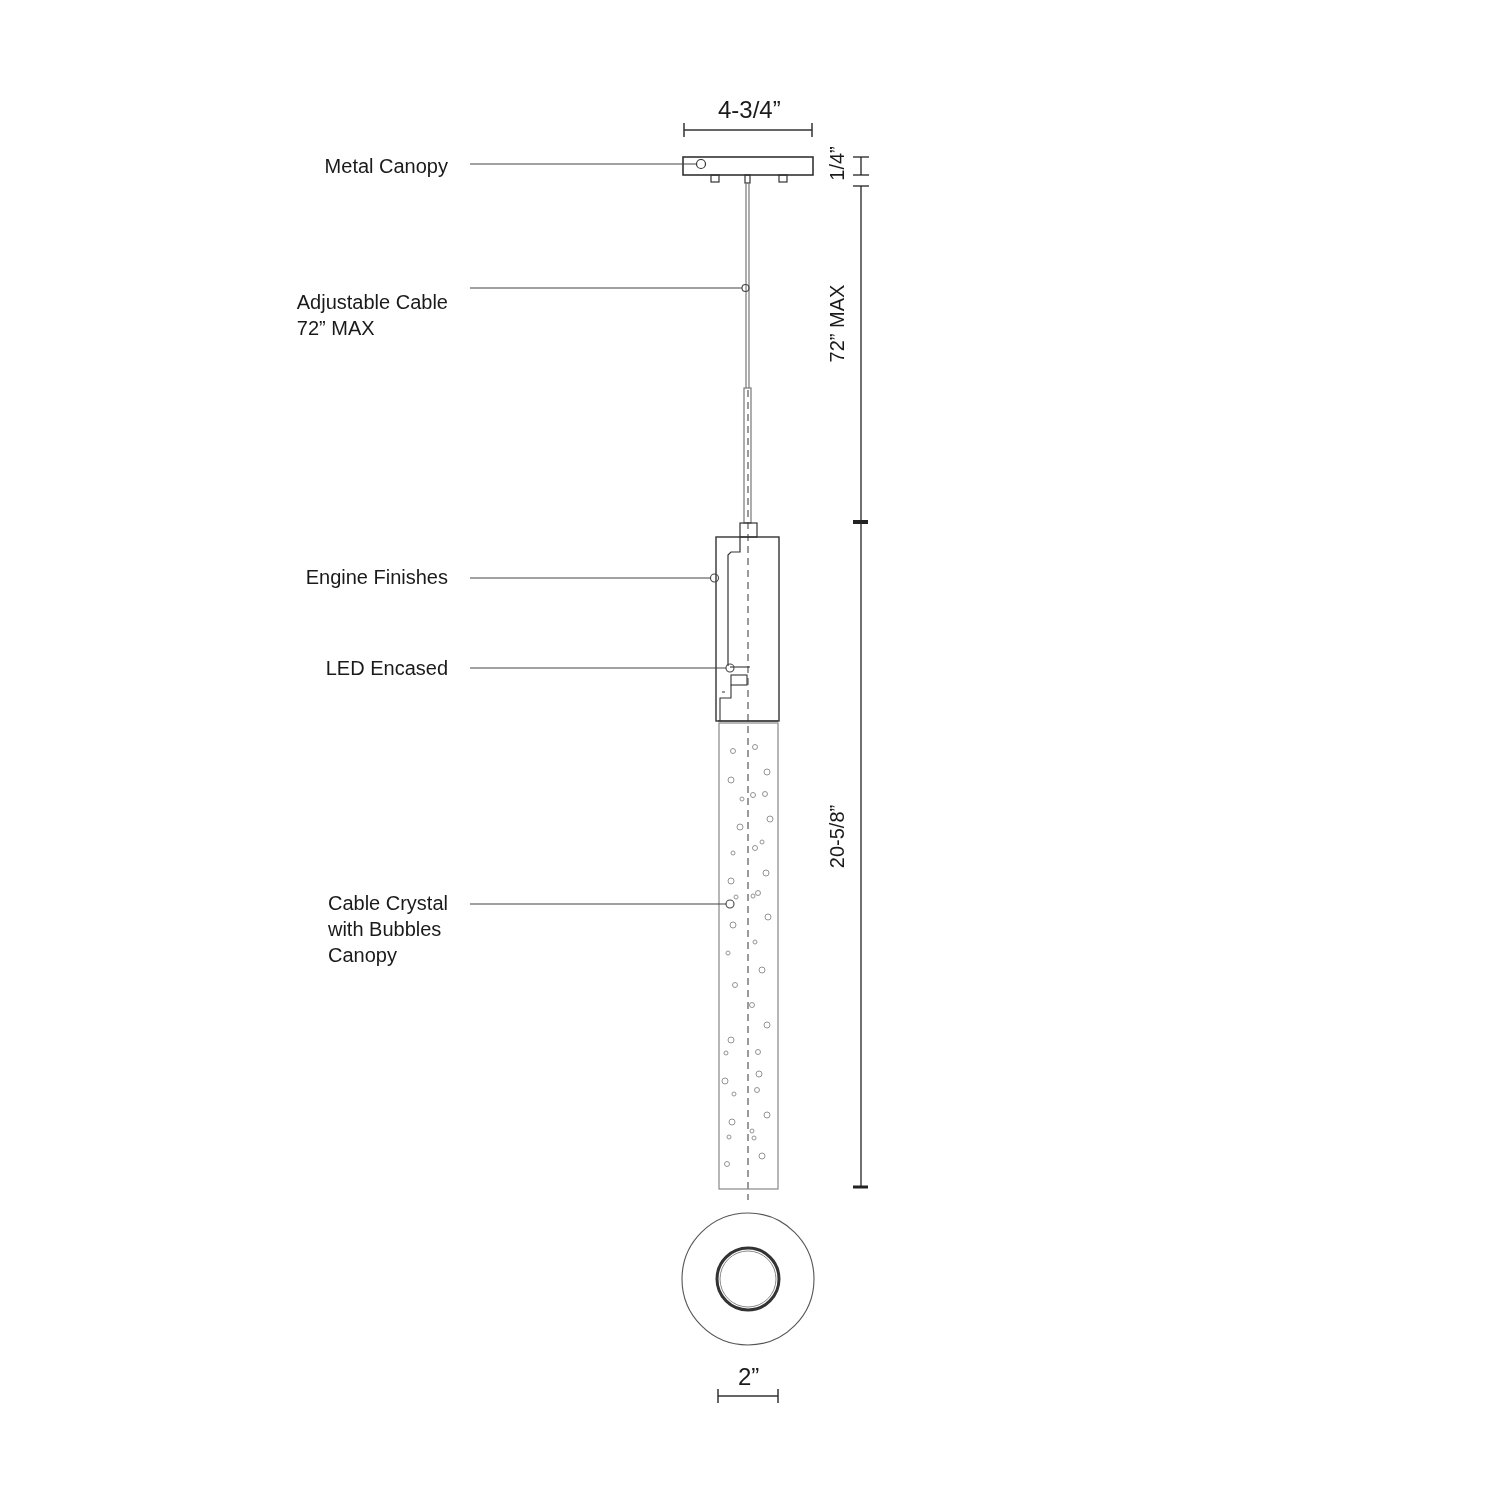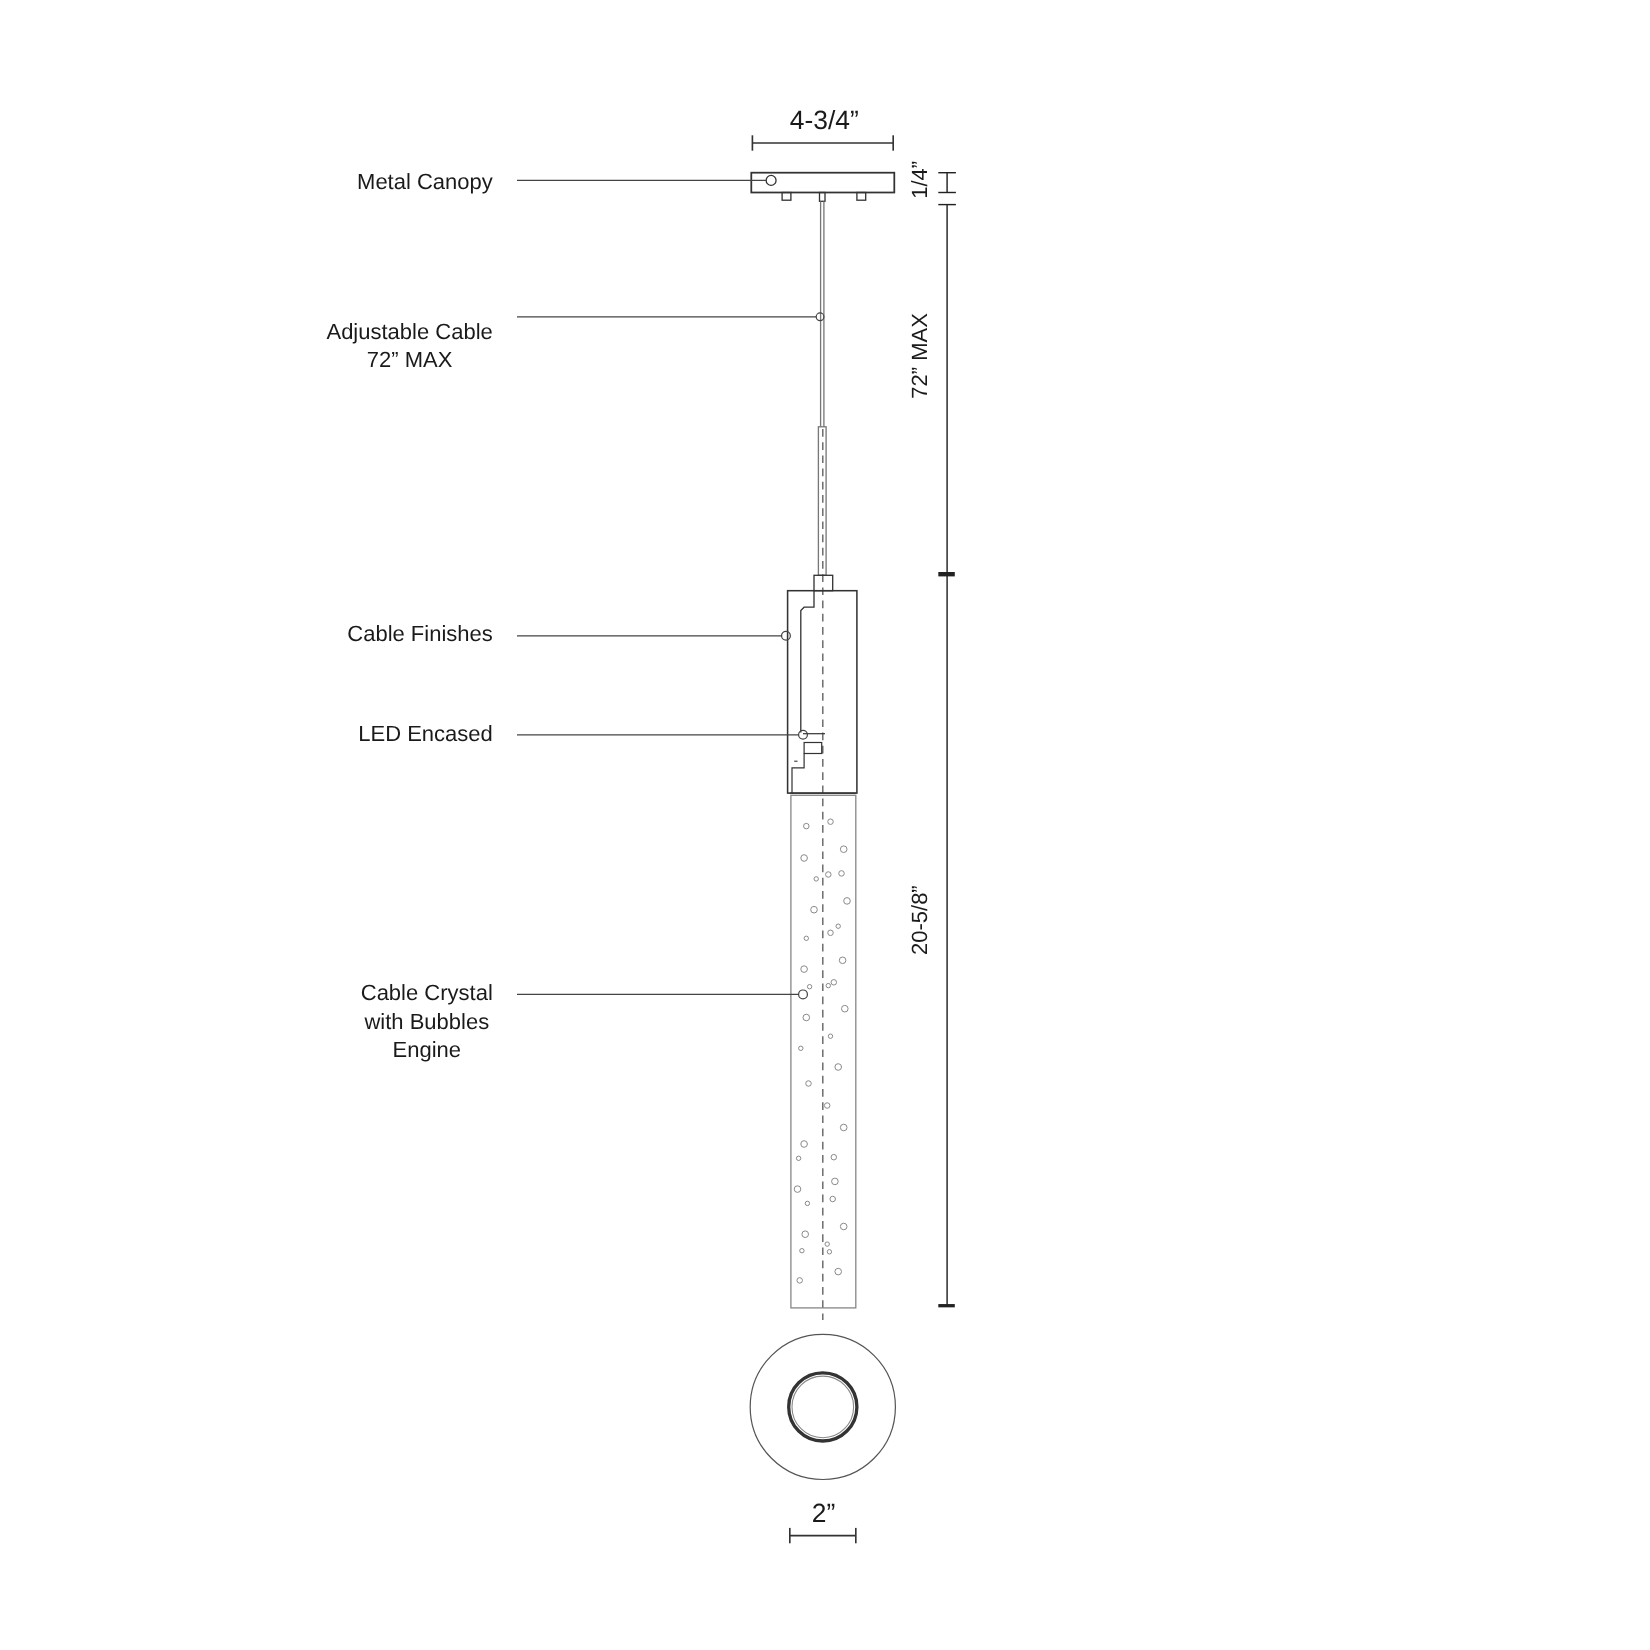--- a/index.html
+++ b/index.html
@@ -1,19 +1,19 @@
 <!DOCTYPE html>
 <html><head>
 <meta charset="utf-8">
 <style>
   html, body { margin: 0; padding: 0; background: #ffffff; }
   body { width: 1500px; height: 1500px; position: relative; overflow: hidden;
          font-family: "Liberation Sans", sans-serif; color: #1a1a1a; }
   svg { position: absolute; left: 0; top: 0; }
-  .label { position: absolute; right: 1052px; text-align: center; font-size: 20px; line-height: 26px; white-space: nowrap; }
+  .label { position: absolute; right: 1052px; text-align: left; font-size: 20px; line-height: 26px; white-space: nowrap; }
   .dim { position: absolute; font-size: 24px; white-space: nowrap; }
   .vdim { position: absolute; font-size: 20px; white-space: nowrap; transform-origin: center center; transform: rotate(-90deg); }
 </style>
 </head>
 <body>
 
 <svg width="1500" height="1500" viewBox="0 0 1500 1500">
   <g stroke="#333" fill="none" stroke-width="1.5">
 
     <g>
@@ -138,22 +138,22 @@
 <div class="dim" style="left:738px; top:1363px;">2”</div>
 
 <div class="label" style="top:153px;">
   <div>Metal Canopy</div>
 </div>
 <div class="label" style="top:289px;">
   <div>Adjustable Cable</div>
   <div>72” MAX</div>
 </div>
 <div class="label" style="top:564px;">
-  <div>Cable Finishes</div>
+  <div>Engine Finishes</div>
 </div>
 <div class="label" style="top:655px;">
   <div>LED Encased</div>
 </div>
 <div class="label" style="top:890px;">
   <div>Cable Crystal</div>
   <div>with Bubbles</div>
-  <div>Engine</div>
+  <div>Canopy</div>
 </div>
 
 </body></html>

